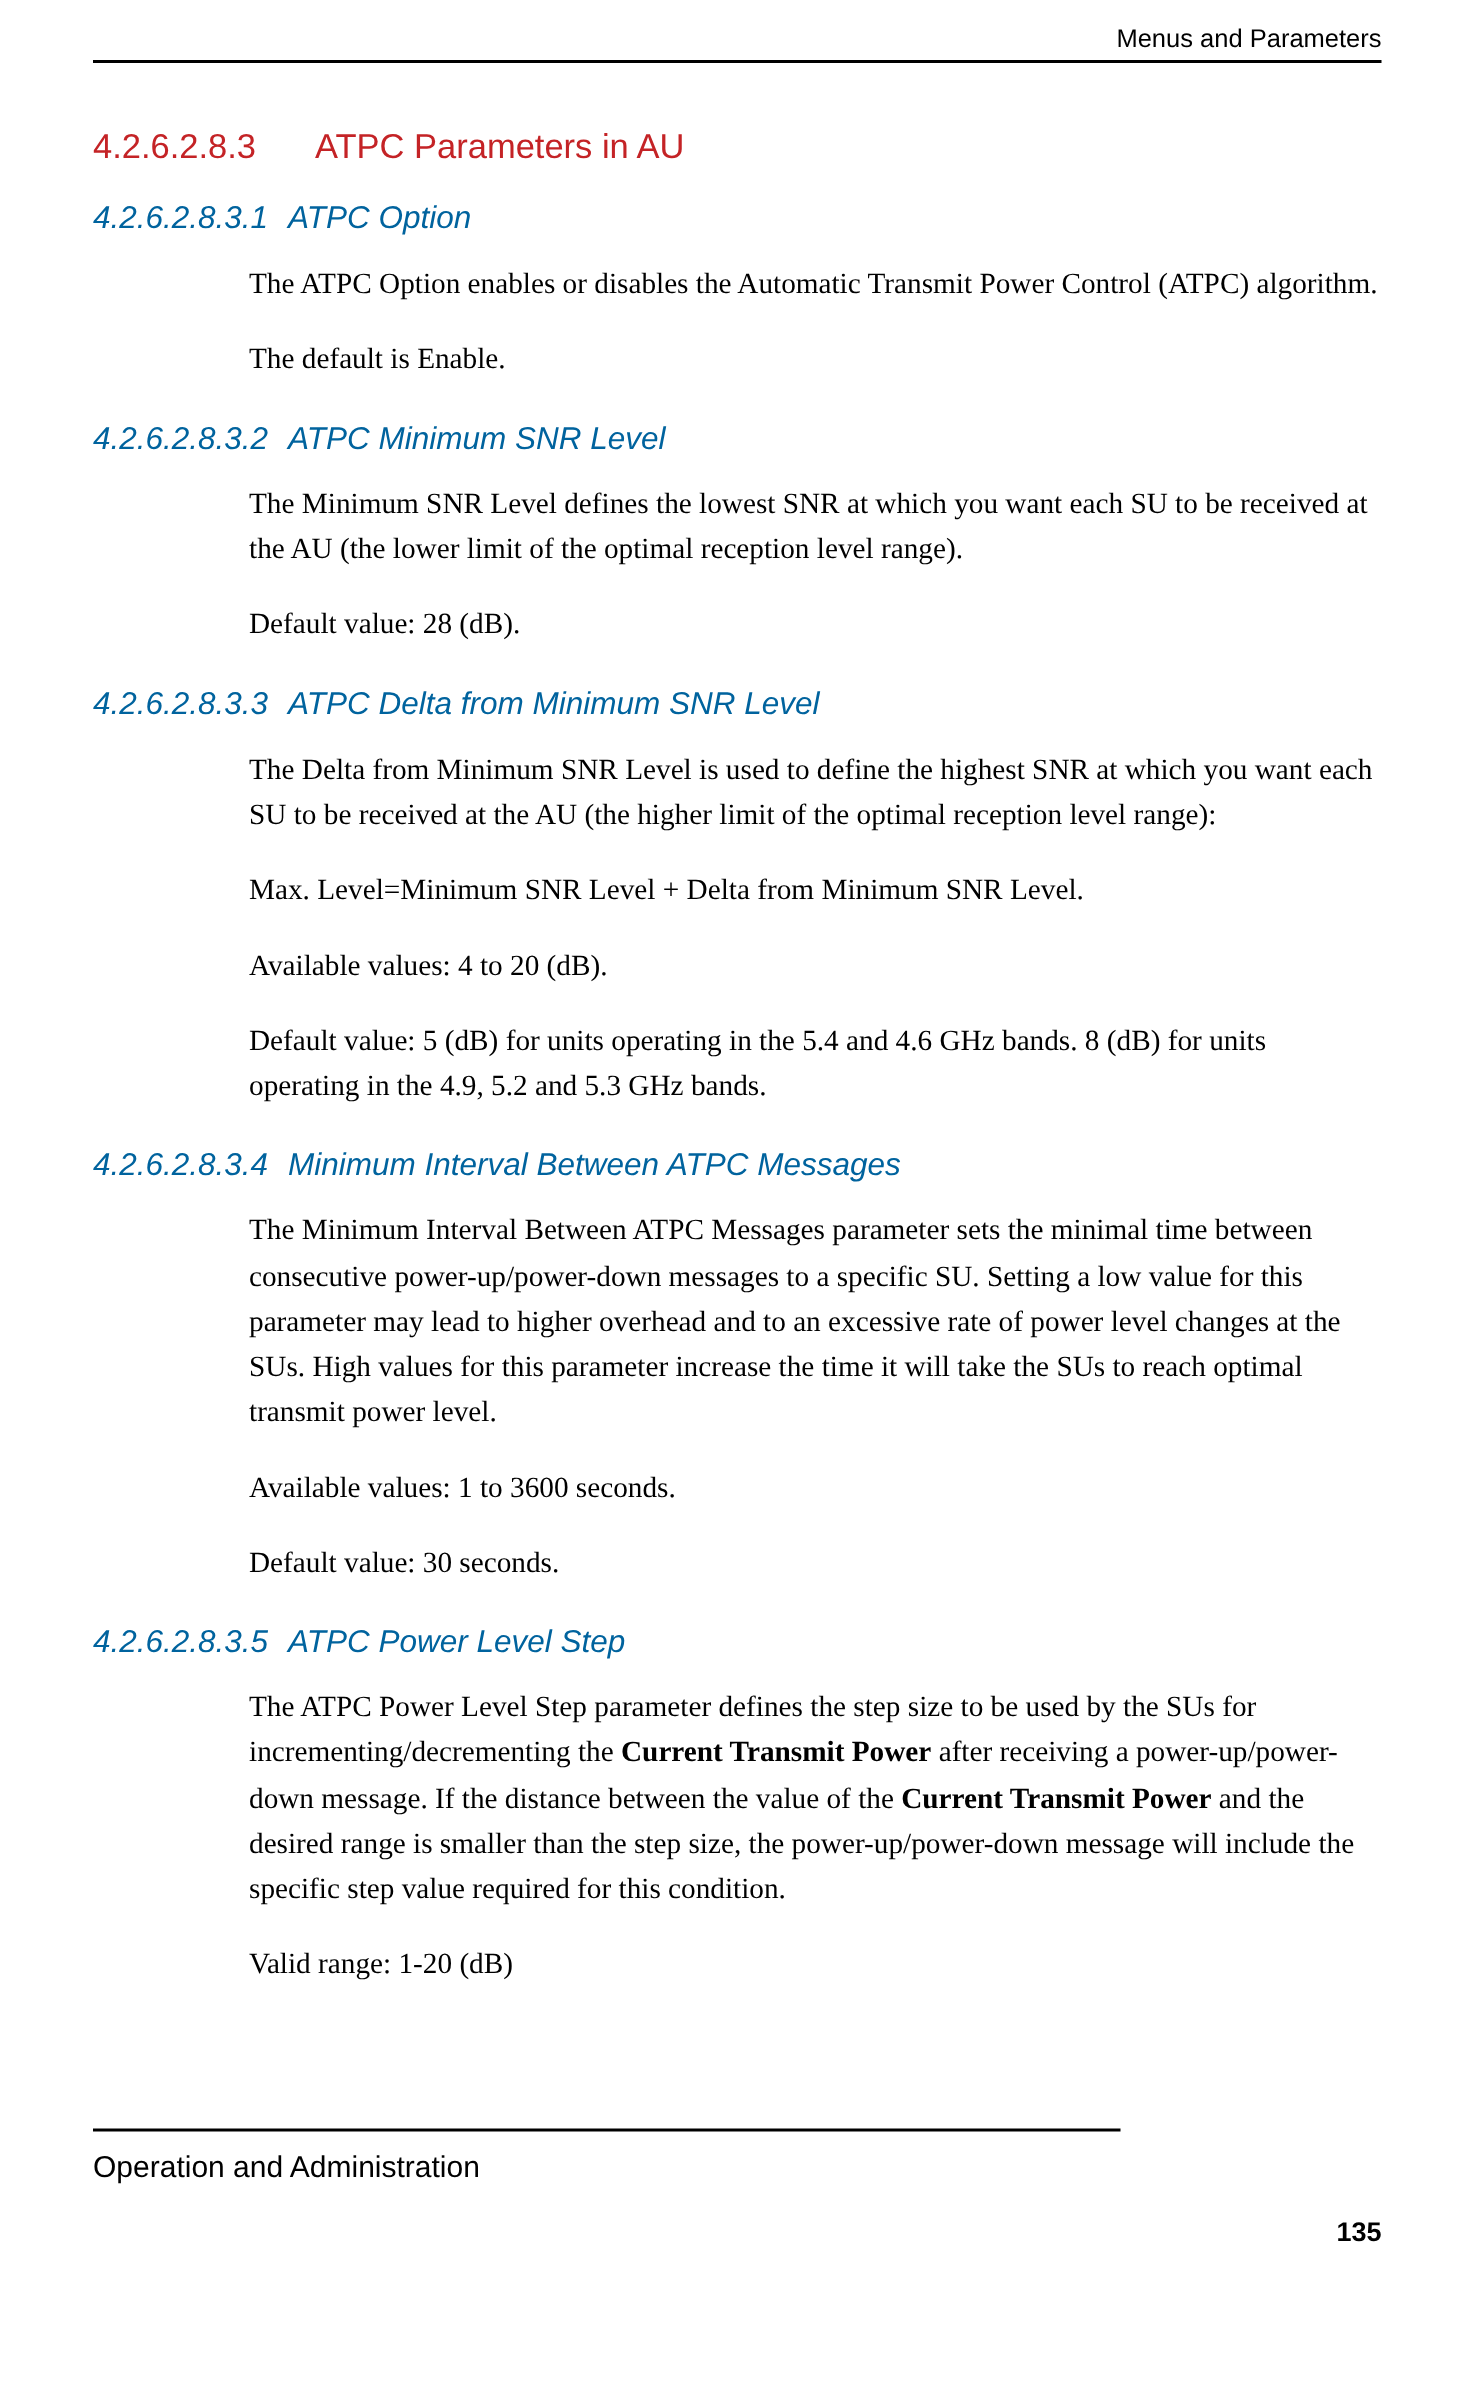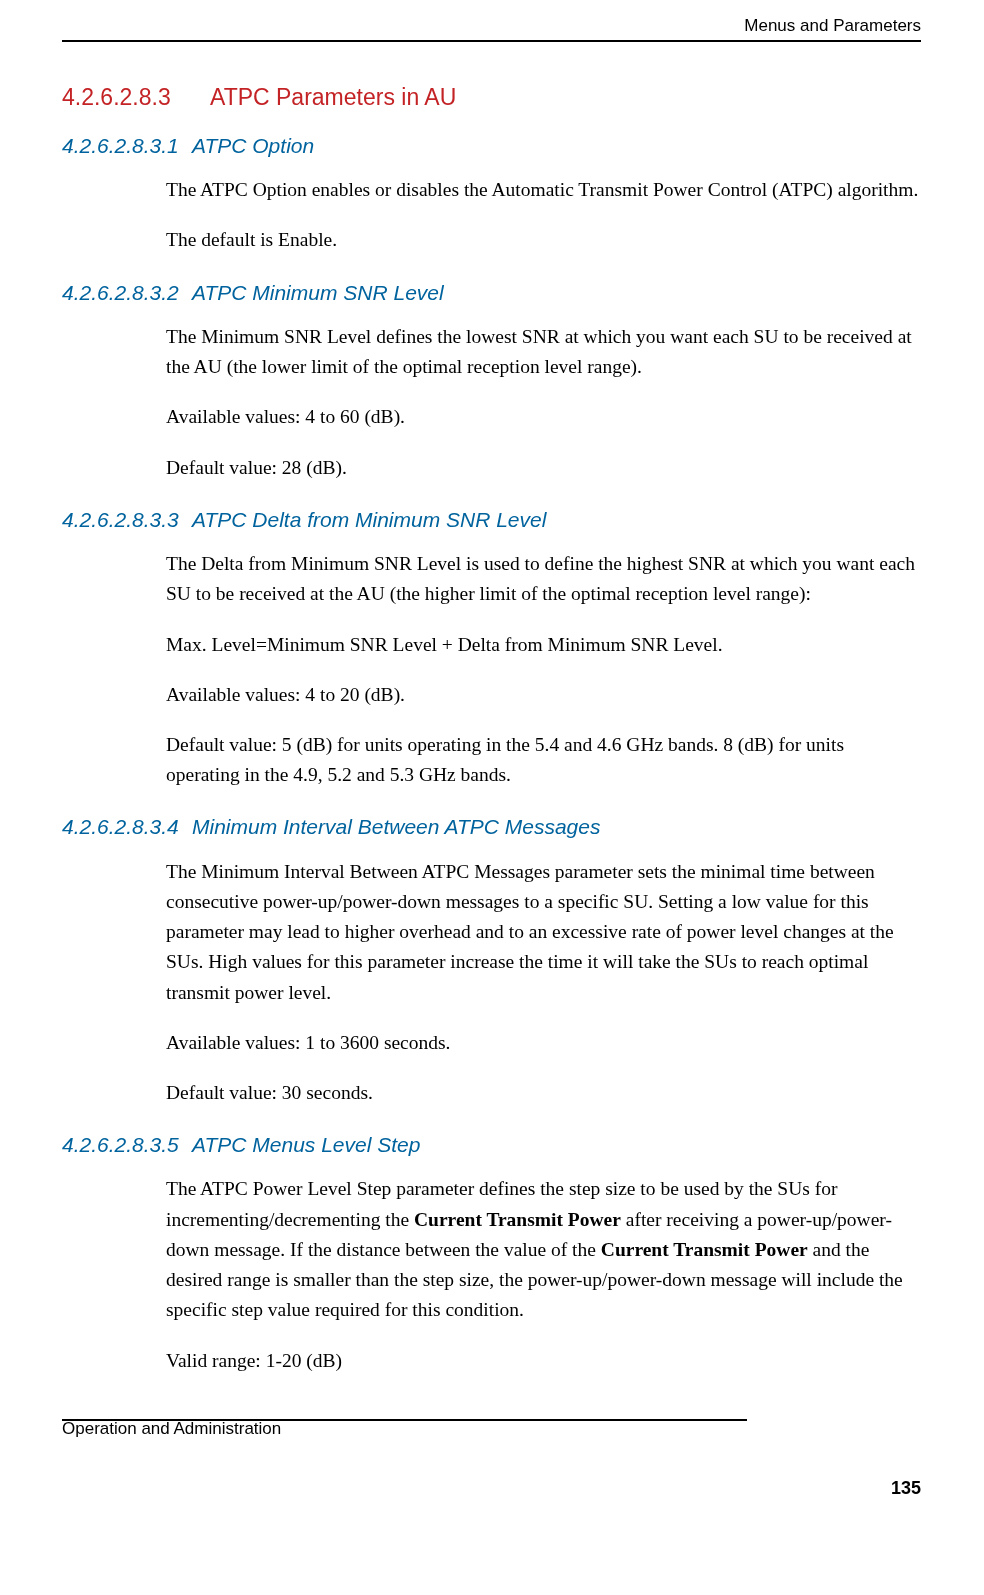--- a/index.html
+++ b/index.html
@@ -64,23 +64,23 @@
   .footer-rule {
     position: absolute;
     left: 62px;
     width: 685px;
     bottom: 82px;
     border-top: 2px solid #000;
   }
   .footer-left {
     position: absolute;
     left: 62px;
-    bottom: 64px;
+    bottom: 46px;
     font-family: Arial, Helvetica, sans-serif;
-    font-size: 17px;
+    font-size: 20px;
   }
   .page-num {
     position: absolute;
     right: 63px;
     bottom: 4px;
     font-family: Arial, Helvetica, sans-serif;
     font-weight: bold;
     font-size: 18px;
   }
   .yellow-tab {
@@ -114,21 +114,20 @@
     <div class="body-block">
       <p class="p">The ATPC Option enables or disables the Automatic Transmit Power Control (ATPC) algorithm.</p>
       <p class="p gap-after">The default is Enable.</p>
     </div>
 
     <div class="h-sub">
       <span class="num">4.2.6.2.8.3.2</span><span>ATPC Minimum SNR Level</span>
     </div>
     <div class="body-block">
       <p class="p">The Minimum SNR Level defines the lowest SNR at which you want each SU to be received at the AU (the lower limit of the optimal reception level range).</p>
-      <p class="p">Available values: 4 to 60 (dB).</p>
       <p class="p gap-after">Default value: 28 (dB).</p>
     </div>
 
     <div class="h-sub">
       <span class="num">4.2.6.2.8.3.3</span><span>ATPC Delta from Minimum SNR Level</span>
     </div>
     <div class="body-block">
       <p class="p">The Delta from Minimum SNR Level is used to define the highest SNR at which you want each SU to be received at the AU (the higher limit of the optimal reception level range):</p>
       <p class="p">Max. Level=Minimum SNR Level + Delta from Minimum SNR Level.</p>
       <p class="p">Available values: 4 to 20 (dB).</p>
@@ -138,21 +137,21 @@
     <div class="h-sub">
       <span class="num">4.2.6.2.8.3.4</span><span>Minimum Interval Between ATPC Messages</span>
     </div>
     <div class="body-block">
       <p class="p">The Minimum Interval Between ATPC Messages parameter sets the minimal time between consecutive power-up/power-down messages to a specific SU. Setting a low value for this parameter may lead to higher overhead and to an excessive rate of power level changes at the SUs. High values for this parameter increase the time it will take the SUs to reach optimal transmit power level.</p>
       <p class="p">Available values: 1 to 3600 seconds.</p>
       <p class="p gap-after">Default value: 30 seconds.</p>
     </div>
 
     <div class="h-sub">
-      <span class="num">4.2.6.2.8.3.5</span><span>ATPC Menus Level Step</span>
+      <span class="num">4.2.6.2.8.3.5</span><span>ATPC Power Level Step</span>
     </div>
     <div class="body-block">
       <p class="p">
         <span>The ATPC Power Level Step parameter defines the step size to be used by the SUs for incrementing/decrementing the </span><b>Current Transmit Power</b><span> after receiving a power-up/power-down message. If the distance between the value of the </span><b>Current Transmit Power</b><span> and the desired range is smaller than the step size, the power-up/power-down message will include the specific step value required for this condition.</span>
       </p>
       <p class="p">Valid range: 1-20 (dB)</p>
     </div>
 
   </div>
 

